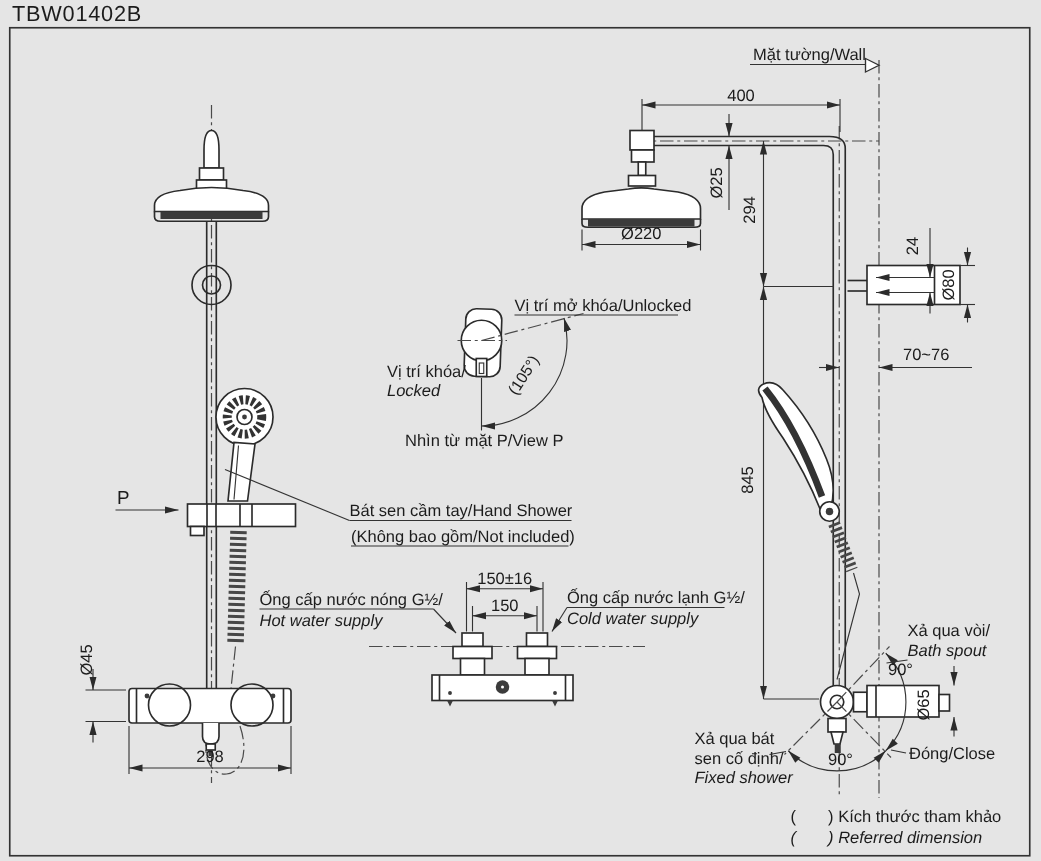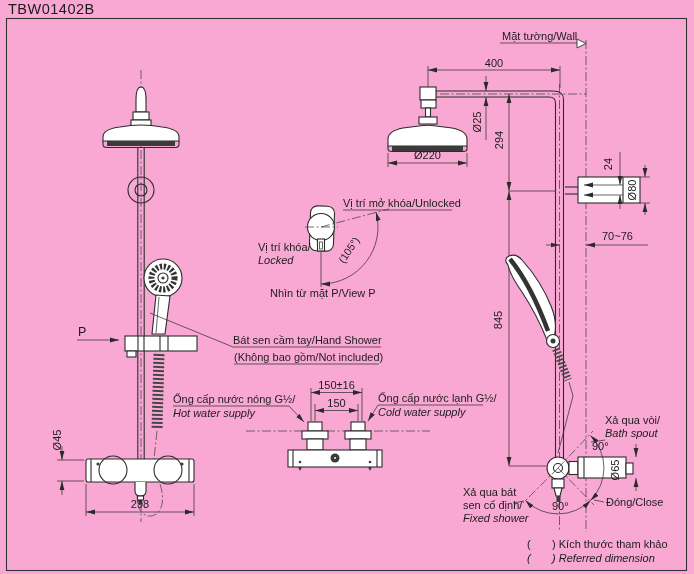--- a/index.html
+++ b/index.html
@@ -1,16 +1,16 @@
 <!DOCTYPE html>
 <html><head>
 <meta charset="utf-8">
 <style>
   html,body{margin:0;padding:0;background:#fff;}
-  #stage{position:relative;width:694px;height:574px;background:#f9a8d4;overflow:hidden;
+  #stage{position:relative;width:694px;height:574px;background:#e5e5e5;overflow:hidden;
          font-family:"Liberation Sans",sans-serif;}
   svg{position:absolute;left:0;top:0;}
   text{fill:#1c1c1c;font-family:"Liberation Sans",sans-serif;font-size:11px;}
   .t-title{font-size:14.5px;letter-spacing:.5px;}
   .ti{font-style:italic;}
   .tm{text-anchor:middle;}
   .trot{font-size:11px;}
   .ln{stroke:#2b2b2b;stroke-width:1.1;fill:none;}
   .lnf{stroke:#2b2b2b;stroke-width:1.1;fill:#ffffff;}
   .thin{stroke:#333;stroke-width:.75;fill:none;}

